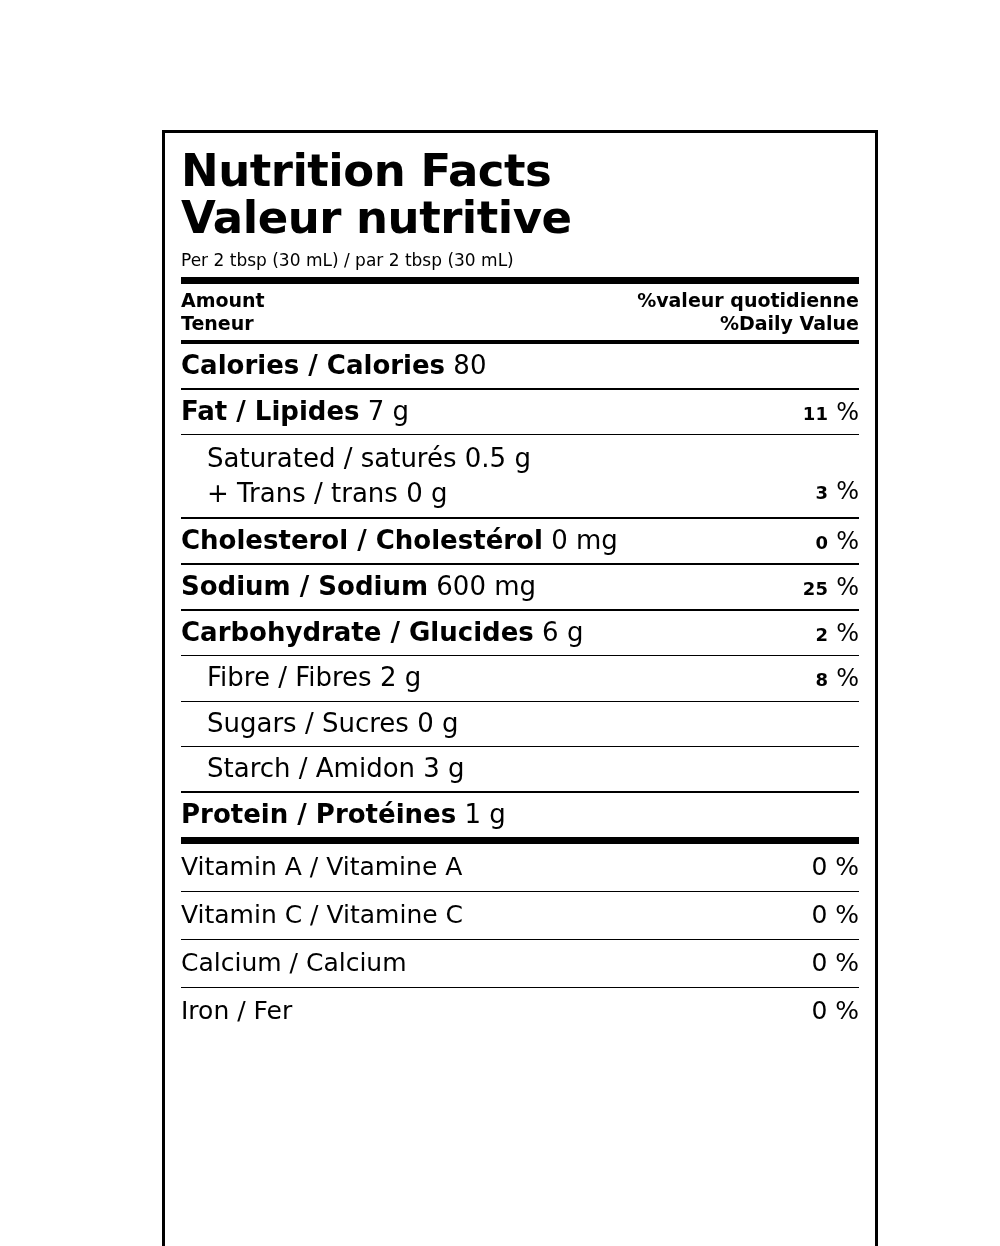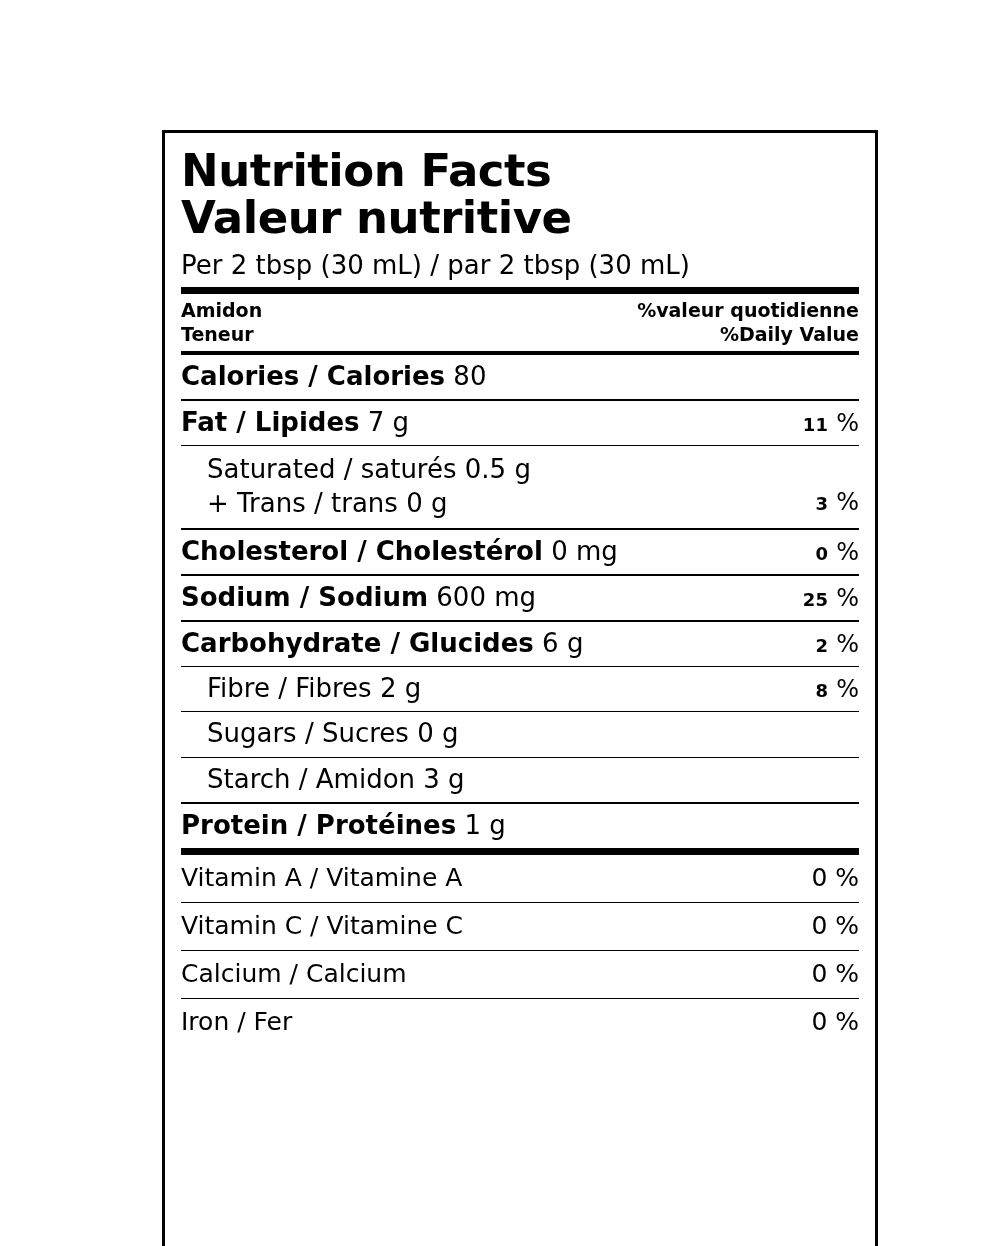--- a/index.html
+++ b/index.html
@@ -42,21 +42,21 @@
     letter-spacing: -0.5px;
   }
   .title-fr {
     font-size: 45px;
     font-weight: bold;
     line-height: 1.08;
     letter-spacing: -0.5px;
     margin-top: -2px;
   }
   .serving {
-    font-size: 26px;
+    font-size: 17px;
     line-height: 1.2;
     margin-top: 8px;
     margin-bottom: 6px;
   }
 
   .rule-thick { border-top: 7px solid #000; }
   .rule-med   { border-top: 4px solid #000; }
   .rule-thin  { border-top: 2px solid #000; }
   .rule-hair  { border-top: 1.5px solid #000; }
 
@@ -119,21 +119,21 @@
   <div class="inner">
 
     <div class="title-en">Nutrition Facts</div>
     <div class="title-fr">Valeur nutritive</div>
     <div class="serving">Per 2 tbsp (30 mL) / par 2 tbsp (30 mL)</div>
 
     <div class="rule-thick"></div>
 
     <div class="dv-head">
       <div class="left">
-        <div>Amidon</div>
+        <div>Amount</div>
         <div>Teneur</div>
       </div>
       <div class="right">
         <div>%valeur quotidienne</div>
         <div>%Daily Value</div>
       </div>
     </div>
 
     <div class="rule-med"></div>
 

